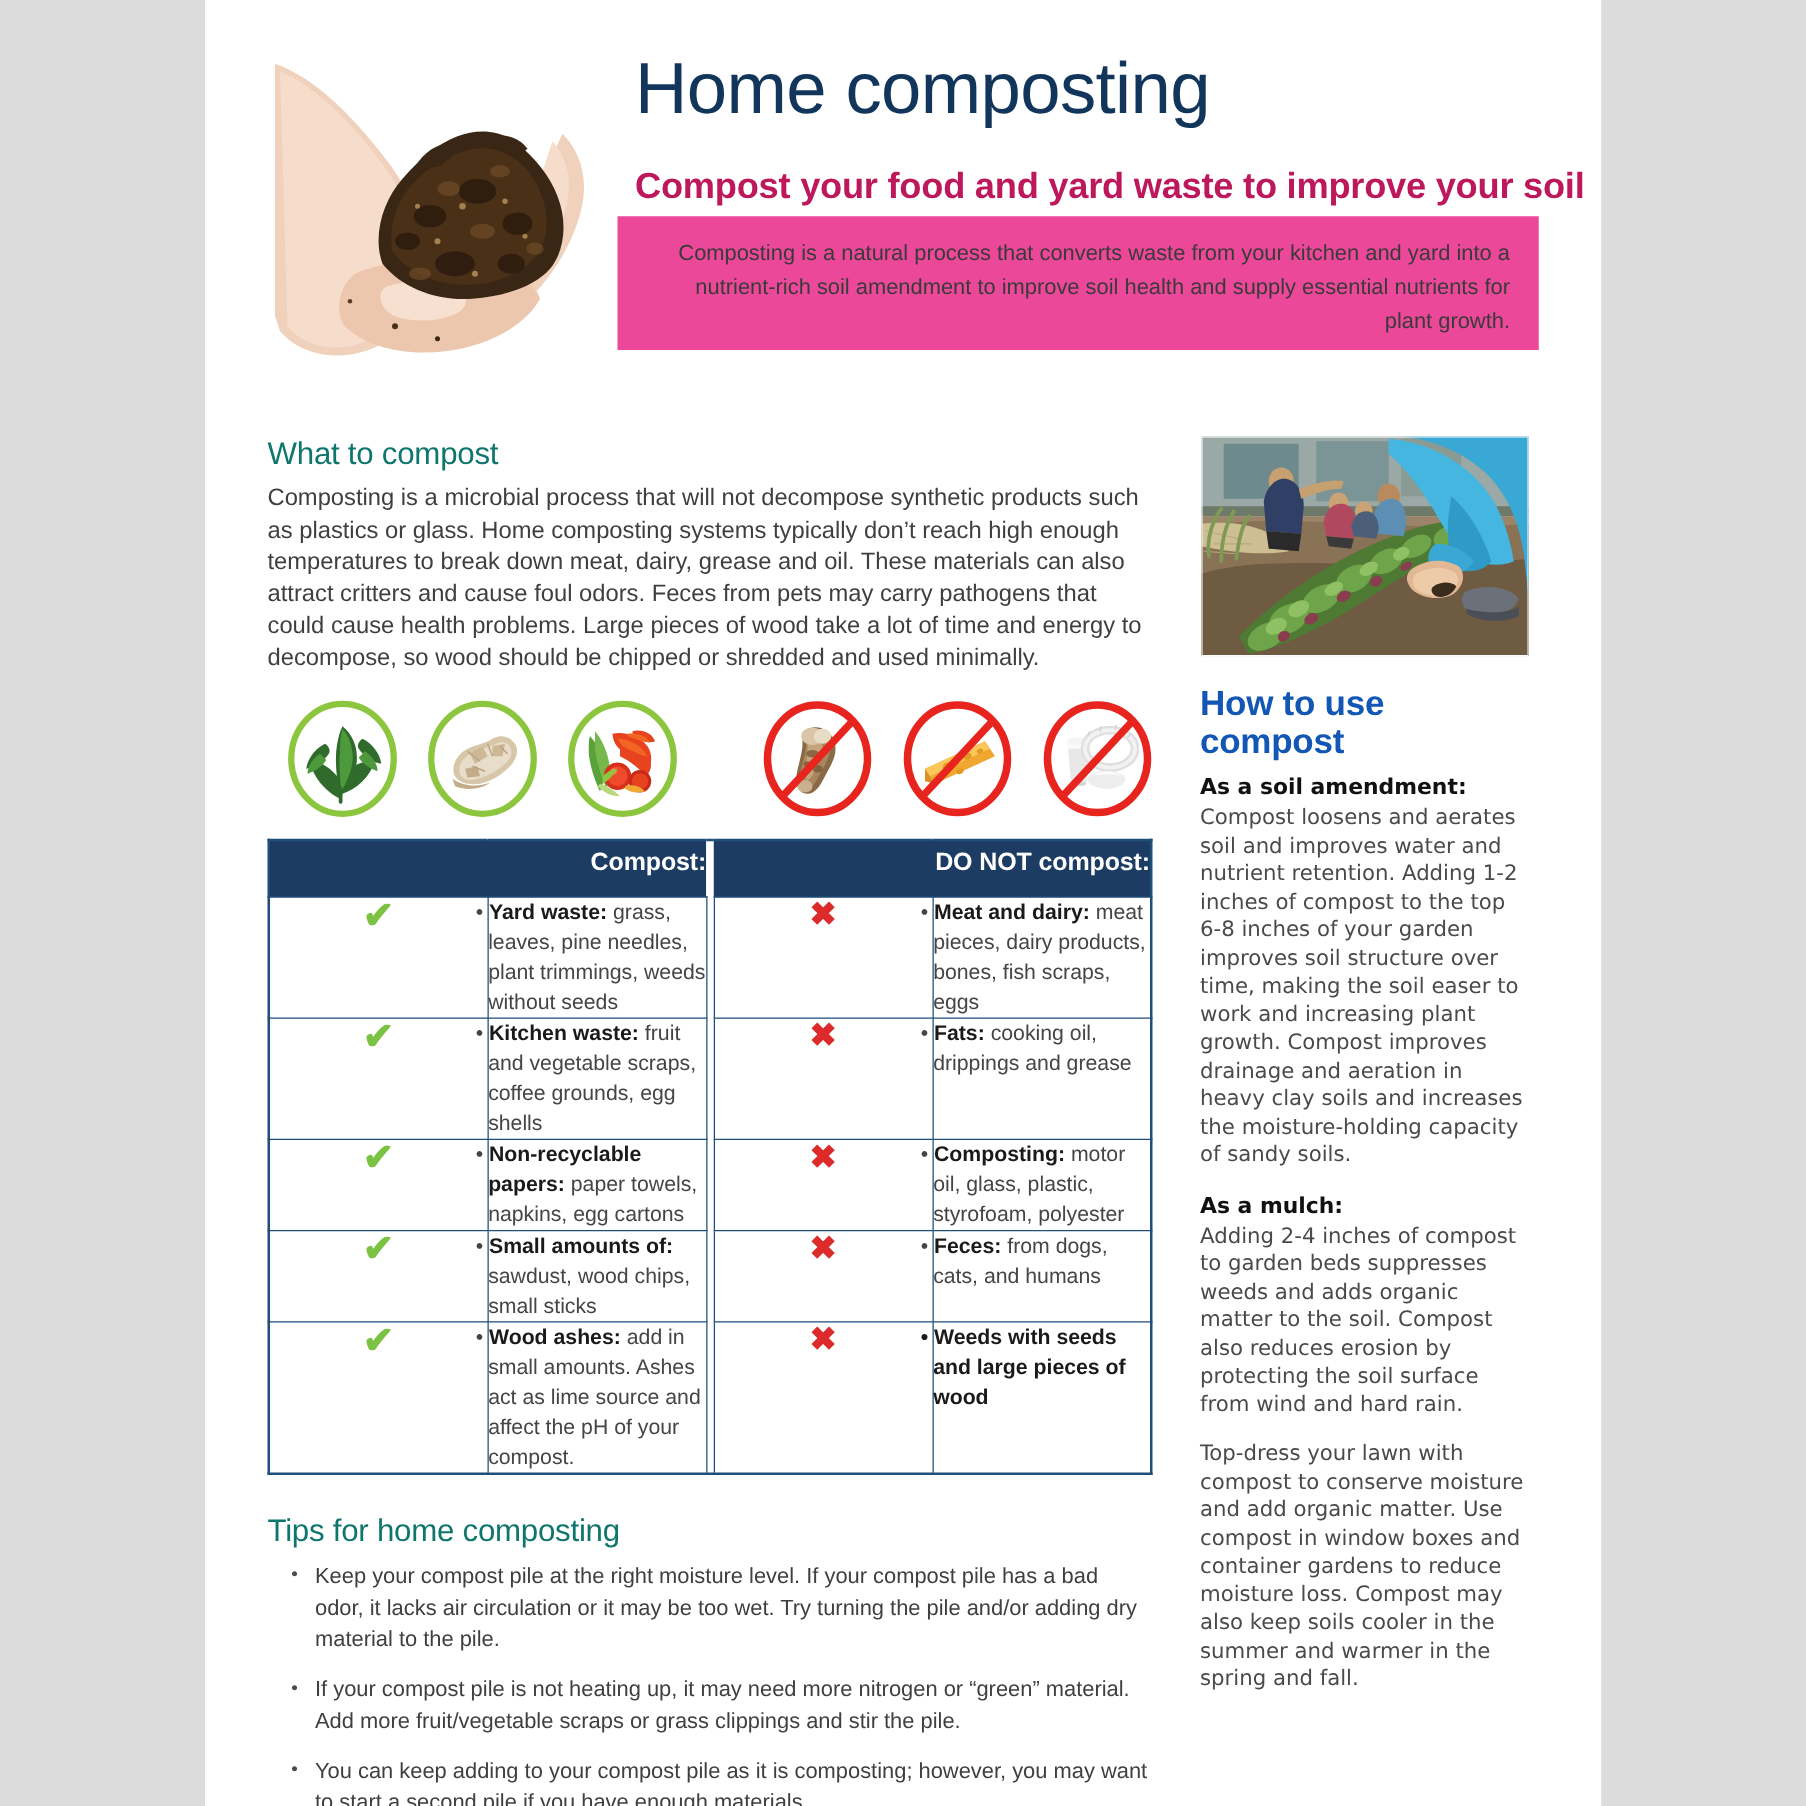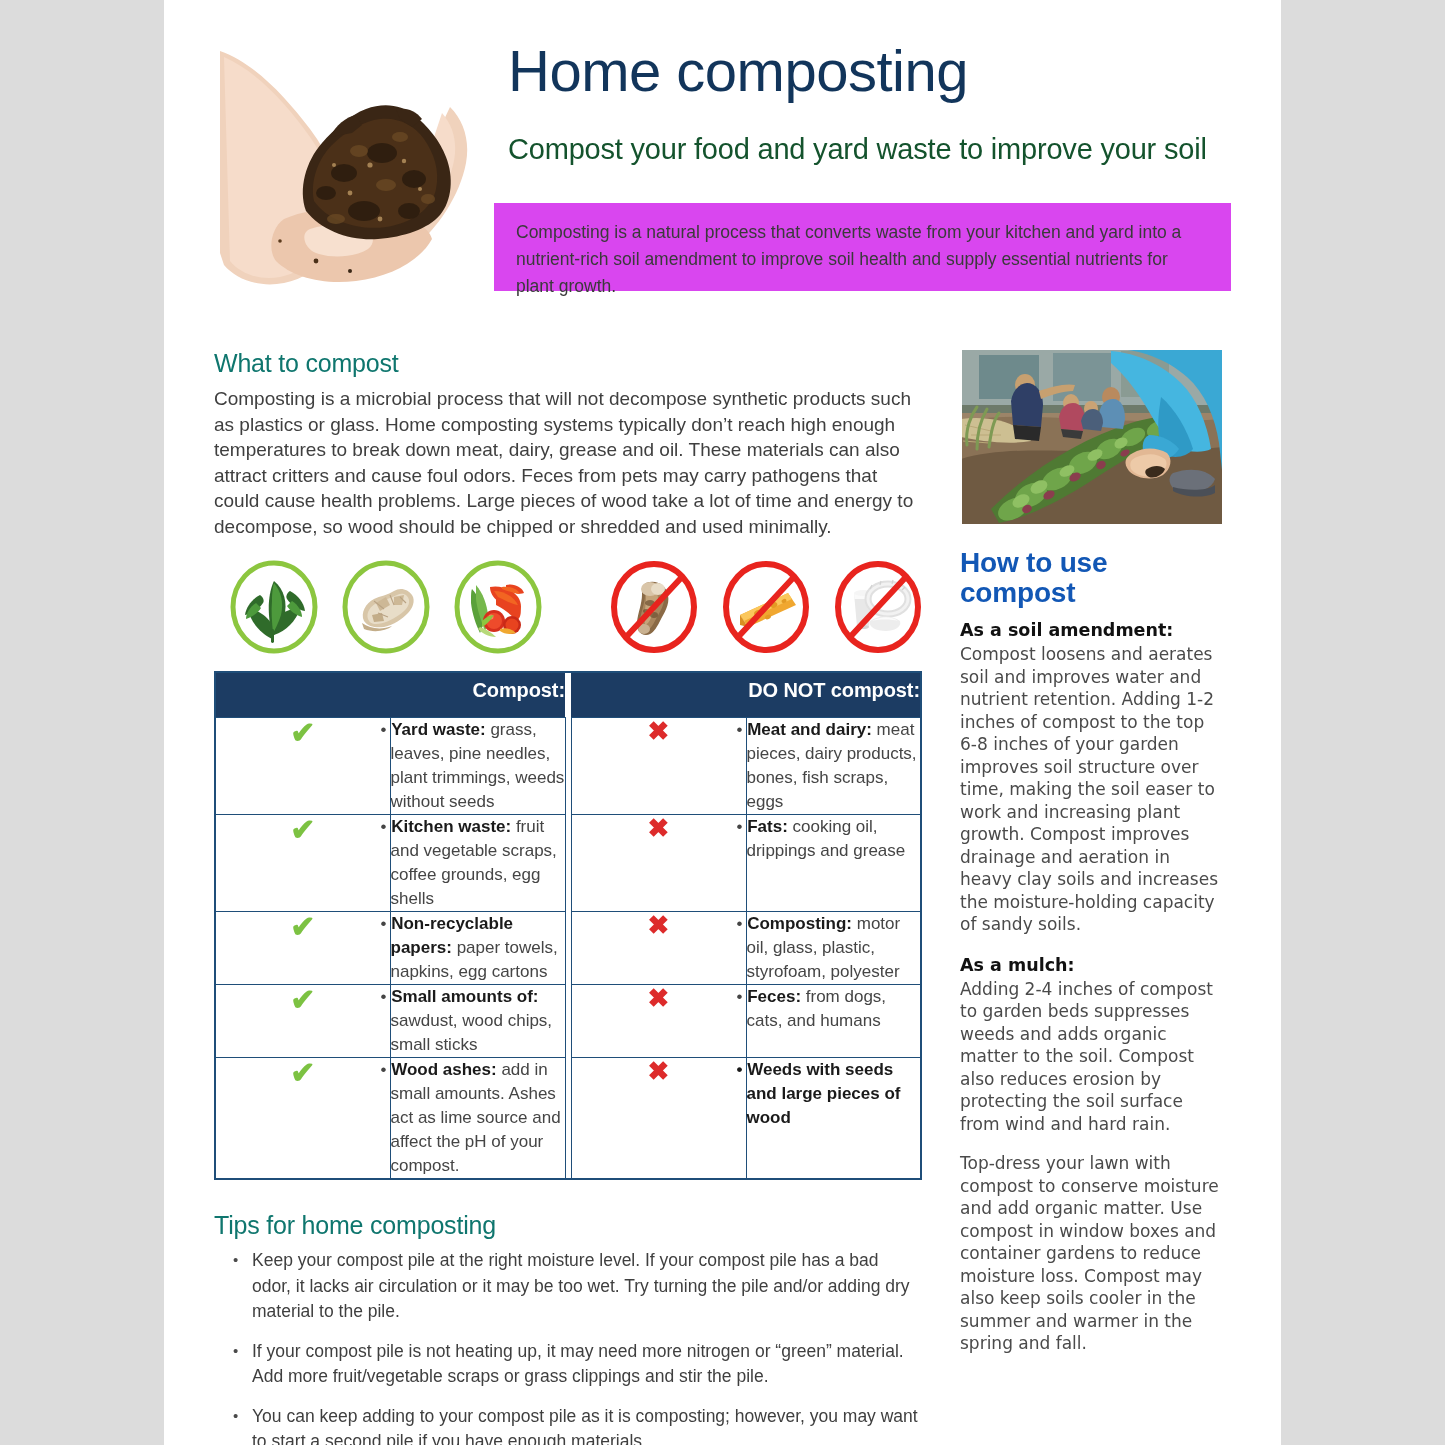--- a/index.html
+++ b/index.html
@@ -8,43 +8,43 @@
     background:#dcdcdc;
     font-family:"Liberation Sans", sans-serif;
     overflow:hidden;
   }
   .page{
     position:absolute;left:164px;top:0;width:1117px;height:1445px;
     background:#ffffff;
   }
 
   
-  .header{position:absolute;left:0;top:0;width:1117px;height:310px;}
+  .header{position:absolute;left:0;top:0;width:1117px;height:310px;text-align:right;}
   .hero-photo{
     position:absolute;left:50px;top:33px;width:266px;height:262px;
     overflow:hidden;background:#ffffff;
   }
   .hero-photo svg{display:block;}
 
   .title{
     position:absolute;left:344px;top:36px;
     font-size:58px;line-height:70px;color:#12355b;
     font-weight:300;letter-spacing:-0.5px;
     font-family:"Liberation Sans", sans-serif;
     white-space:nowrap;
   }
   .subtitle{
     position:absolute;left:344px;top:131px;
-    font-size:29px;line-height:36px;color:#14532d;
-    font-weight:400;letter-spacing:-0.2px;
+    font-size:29px;line-height:36px;color:#be185d;
+    font-weight:700;letter-spacing:-0.2px;
     white-space:nowrap;
   }
   .intro-box{
-    position:absolute;left:330px;top:203px;width:737px;height:88px;
-    background:#d946ef;
+    position:absolute;left:330px;top:173px;width:737px;height:107px;
+    background:#ec4899;
   }
   .intro-box p{
     margin:0;position:absolute;left:22px;top:16px;width:692px;
     font-size:17.5px;line-height:27px;color:#3a3a3a;font-weight:300;
   }
 
   
   .left-col{position:absolute;left:50px;top:348px;width:708px;}
 
   h2.sec-head{

